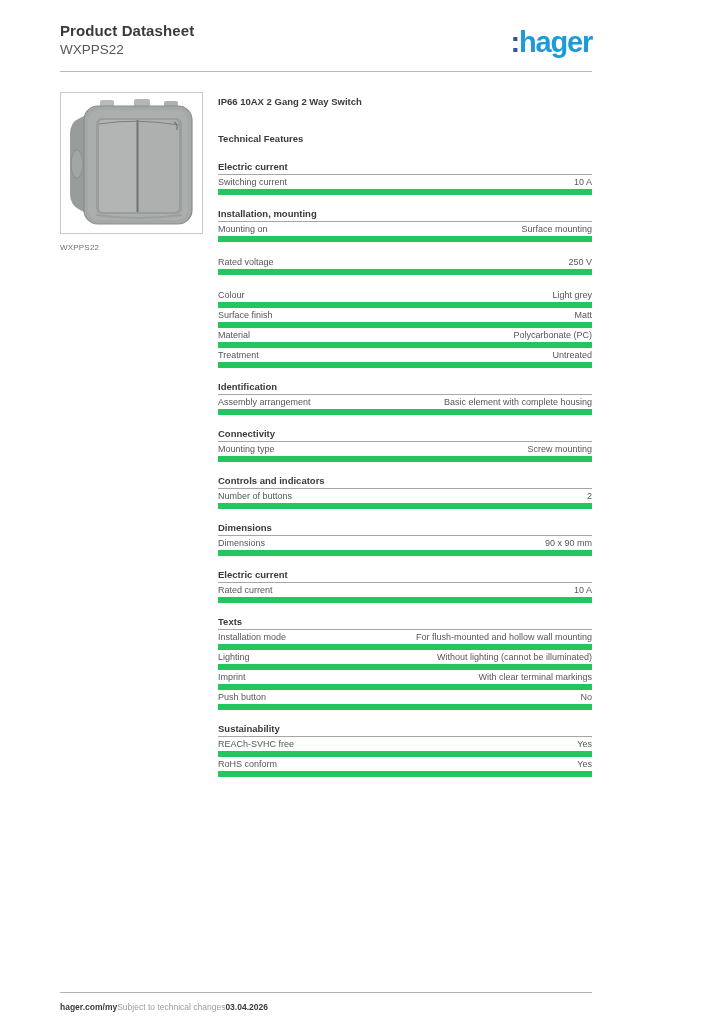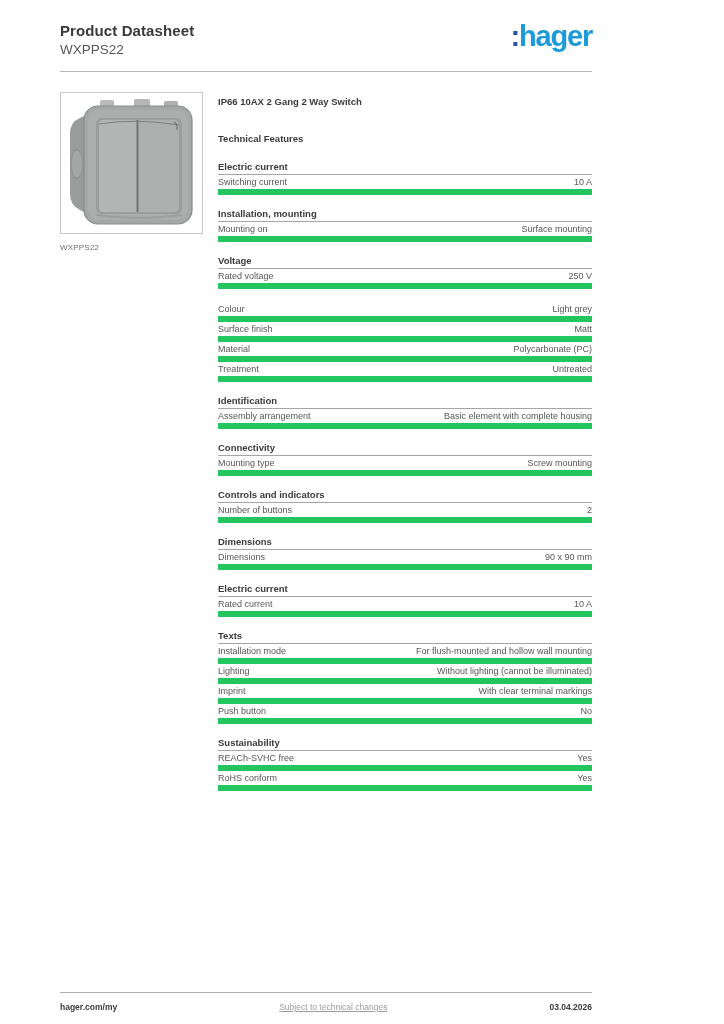--- a/index.html
+++ b/index.html
@@ -16,21 +16,21 @@
 
   
   .hdr {
     display: flex;
     justify-content: space-between;
     align-items: flex-start;
     padding-top: 22px;
   }
   .hdr-title { font-size: 15px; font-weight: bold; color: #3a3a39; letter-spacing: 0.1px; }
   .hdr-sub { font-size: 13.5px; color: #575756; margin-top: 3px; }
-  .logo { font-weight: bold; font-size: 29px; letter-spacing: -1.2px; line-height: 1; }
+  .logo { font-weight: bold; font-size: 29px; letter-spacing: -1.2px; line-height: 1; margin-top: 6px; }
   .hdr-rule { border: none; border-top: 1px solid #b9b9b9; margin-top: 14px; }
 
   
   .main { display: flex; margin-top: 20px; }
   .left-col { width: 143px; flex: 0 0 143px; margin-right: 15px; }
   .img-box {
     width: 143px; height: 142px;
     border: 1px solid #c9c9c9;
     background: #ffffff;
     display: flex; align-items: center; justify-content: center;
@@ -56,26 +56,25 @@
   }
   .row .lbl { white-space: nowrap; }
   .row .val { text-align: right; white-space: nowrap; }
 
   
   .footer {
     position: absolute;
     left: 60px; right: 52px; bottom: 12px;
     border-top: 1px solid #b2b2b2;
     padding-top: 9px;
-    display: flex; justify-content: space-between; align-items: baseline;
+    display: flex; align-items: baseline;
     font-size: 8.5px;
-    gap: 16px;
   }
   .footer .f-left, .footer .f-right { font-weight: bold; color: #3a3a39; }
-  .footer .f-center { color: #9d9d9c; text-decoration: underline; }
+  .footer .f-center { color: #9d9d9c; }
 </style>
 </head>
 <body>
 
 <div class="page">
   <div class="inner">
 
     <div class="hdr">
       <div>
         <div class="hdr-title">Product Datasheet</div>
@@ -136,21 +135,20 @@
               </div>
             </div>
             <div class="sec">
               <div class="sec-h">Installation, mounting</div>
               <div class="row">
                 <span class="lbl">Mounting on</span>
                 <span class="val">Surface mounting</span>
               </div>
             </div>
             <div class="sec">
-              <div class="sec-h">Voltage</div>
               <div class="row">
                 <span class="lbl">Rated voltage</span>
                 <span class="val">250 V</span>
               </div>
             </div>
             <div class="sec">
               <div class="row">
                 <span class="lbl">Colour</span>
                 <span class="val">Light grey</span>
               </div>

